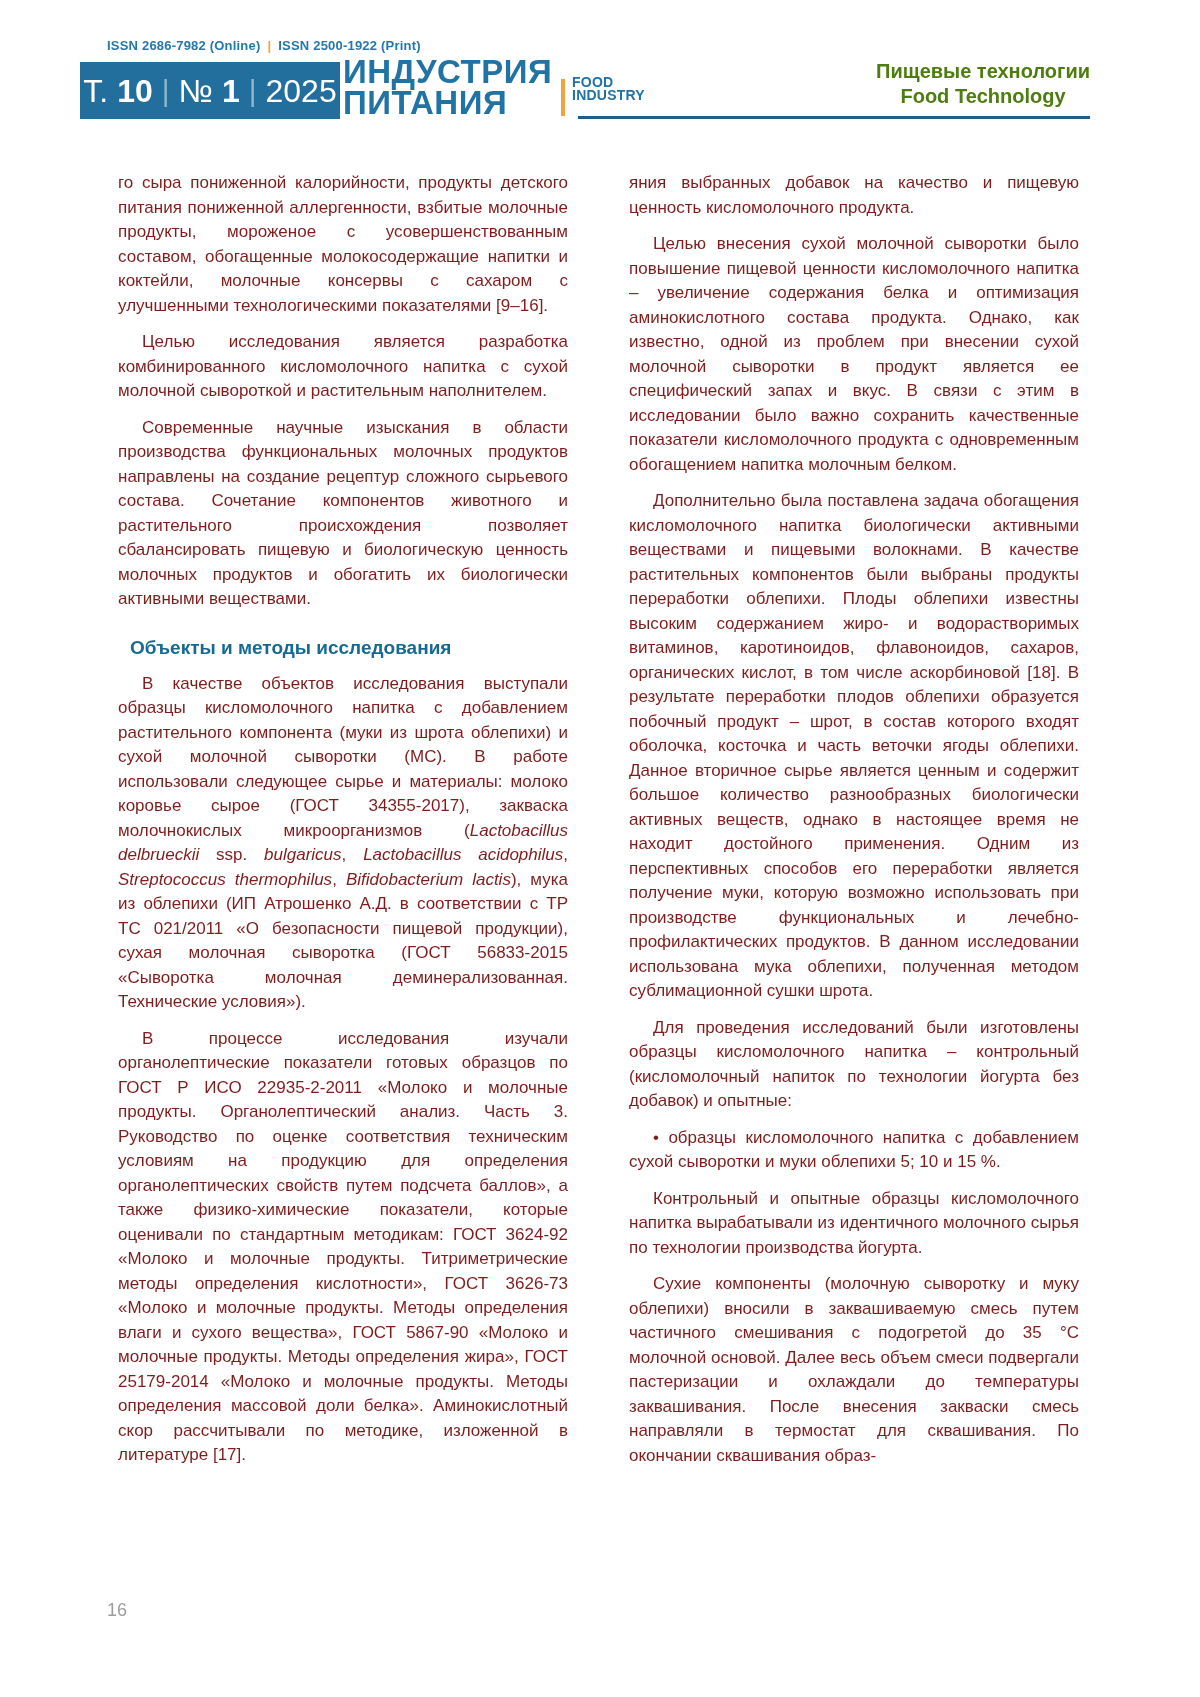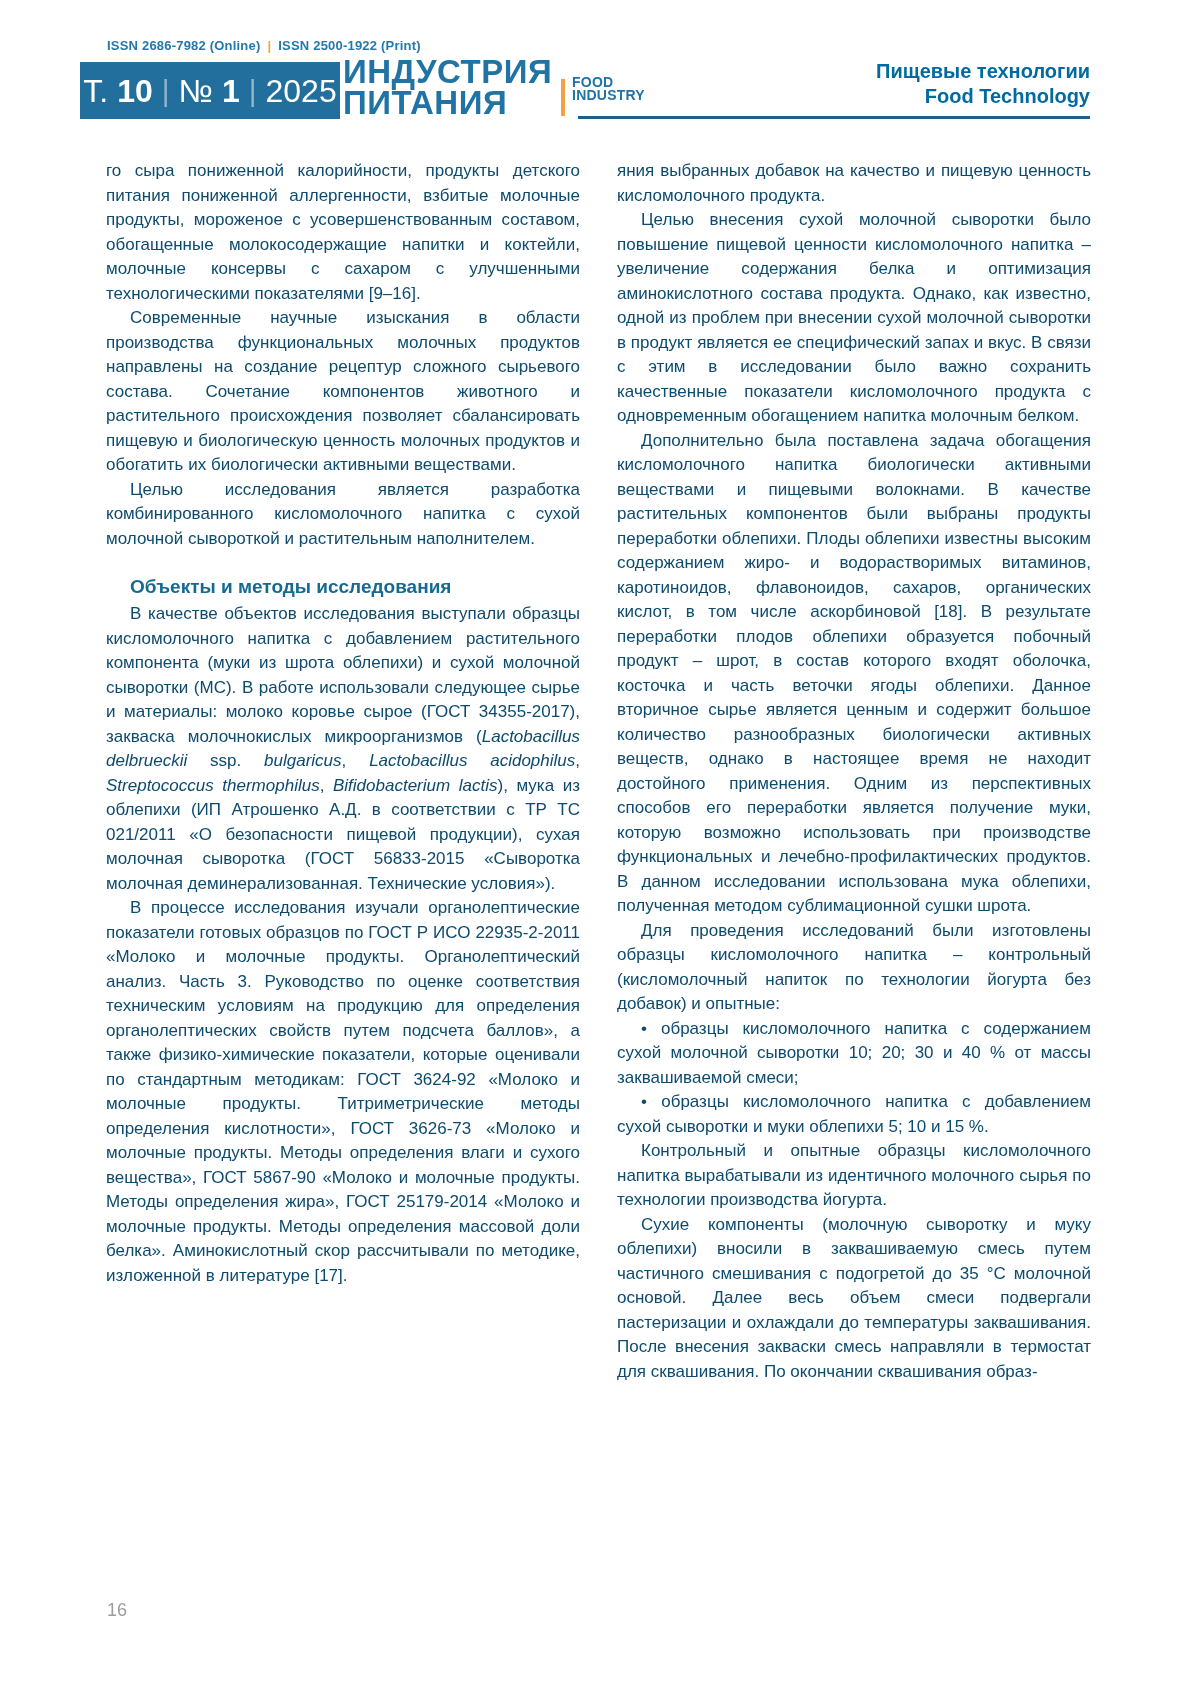--- a/index.html
+++ b/index.html
@@ -29,35 +29,35 @@
   .logo-ru {
     font-size:33px; font-weight:bold; color:#2073a3; line-height:31px; letter-spacing:0.5px;
   }
   .logo-bar { width:4px; height:37px; background:#f2a341; margin:0 7px 2px 9px; }
   .logo-en {
     font-size:14px; font-weight:bold; color:#2073a3; line-height:13px; margin-bottom:16px;
     letter-spacing:0.2px;
   }
 
   .section-title {
-    position:absolute; right:110px; top:59px; text-align:right;
-    color:#0369a1; font-weight:bold; font-size:20px; line-height:25px;
+    position:absolute; right:110px; top:59px; text-align:center;
+    color:#4d7c0f; font-weight:bold; font-size:20px; line-height:25px;
   }
   .header-rule {
     position:absolute; left:578px; right:110px; top:116px; height:3px; background:#1d5f87;
   }
 
   
   .columns {
     position:absolute; left:106px; right:109px; top:159px;
     display:flex; gap:37px;
   }
   .col { flex:1 1 0; min-width:0; }
   .para {
-    margin:0; font-size:17px; line-height:24.5px; color:#0c4a6e;
+    margin:12px; font-size:17px; line-height:24.5px; color:#7f1d1d;
     text-align:justify; text-indent:24px;
   }
   .para.cont { text-indent:0; }
   .col-heading {
     margin:23px 0 3px 0; font-size:19px; line-height:25px;
     color:#166a92; font-weight:bold; text-indent:24px;
   }
   .it { font-style:italic; }
 
   
@@ -100,32 +100,31 @@
   <div class="section-title">
     <div>Пищевые технологии</div>
     <div>Food Technology</div>
   </div>
 
   <div class="header-rule"></div>
 
   <main class="columns">
     <section class="col" id="col-left">
         <p class="para cont"><span>го сыра пониженной калорийности, продукты детского питания пониженной аллергенности, взбитые молочные продукты, мороженое с усовершенствованным составом, обогащенные молокосодержащие напитки и коктейли, молочные консервы с сахаром с улучшенными технологическими показателями [9–16].</span></p>
+        <p class="para"><span>Целью исследования является разработка комбинированного кисломолочного напитка с сухой молочной сывороткой и растительным наполнителем.</span></p>
         <p class="para"><span>Современные научные изыскания в области производства функциональных молочных продуктов направлены на создание рецептур сложного сырьевого состава. Сочетание компонентов животного и растительного происхождения позволяет сбалансировать пищевую и биологическую ценность молочных продуктов и обогатить их биологически активными веществами.</span></p>
-        <p class="para"><span>Целью исследования является разработка комбинированного кисломолочного напитка с сухой молочной сывороткой и растительным наполнителем.</span></p>
         <h2 class="col-heading">Объекты и методы исследования</h2>
         <p class="para"><span>В качестве объектов исследования выступали образцы кисломолочного напитка с добавлением растительного компонента (муки из шрота облепихи) и сухой молочной сыворотки (МС). В работе использовали следующее сырье и материалы: молоко коровье сырое (ГОСТ 34355-2017), закваска молочнокислых микроорганизмов (</span><span class="it">Lactobacillus delbrueckii</span><span> ssp. </span><span class="it">bulgaricus</span><span>, </span><span class="it">Lactobacillus acidophilus</span><span>, </span><span class="it">Streptococcus thermophilus</span><span>, </span><span class="it">Bifidobacterium lactis</span><span>), мука из облепихи (ИП Атрошенко А.Д. в соответствии с ТР ТС 021/2011 «О безопасности пищевой продукции), сухая молочная сыворотка (ГОСТ 56833-2015 «Сыворотка молочная деминерализованная. Технические условия»).</span></p>
         <p class="para"><span>В процессе исследования изучали органолептические показатели готовых образцов по ГОСТ Р ИСО 22935-2-2011 «Молоко и молочные продукты. Органолептический анализ. Часть 3. Руководство по оценке соответствия техническим условиям на продукцию для определения органолептических свойств путем подсчета баллов», а также физико-химические показатели, которые оценивали по стандартным методикам: ГОСТ 3624-92 «Молоко и молочные продукты. Титриметрические методы определения кислотности», ГОСТ 3626-73 «Молоко и молочные продукты. Методы определения влаги и сухого вещества», ГОСТ 5867-90 «Молоко и молочные продукты. Методы определения жира», ГОСТ 25179-2014 «Молоко и молочные продукты. Методы определения массовой доли белка». Аминокислотный скор рассчитывали по методике, изложенной в литературе [17].</span></p>
       </section>
     <section class="col" id="col-right">
         <p class="para cont"><span>яния выбранных добавок на качество и пищевую ценность кисломолочного продукта.</span></p>
         <p class="para"><span>Целью внесения сухой молочной сыворотки было повышение пищевой ценности кисломолочного напитка – увеличение содержания белка и оптимизация аминокислотного состава продукта. Однако, как известно, одной из проблем при внесении сухой молочной сыворотки в продукт является ее специфический запах и вкус. В связи с этим в исследовании было важно сохранить качественные показатели кисломолочного продукта с одновременным обогащением напитка молочным белком.</span></p>
         <p class="para"><span>Дополнительно была поставлена задача обогащения кисломолочного напитка биологически активными веществами и пищевыми волокнами. В качестве растительных компонентов были выбраны продукты переработки облепихи. Плоды облепихи известны высоким содержанием жиро- и водорастворимых витаминов, каротиноидов, флавоноидов, сахаров, органических кислот, в том числе аскорбиновой [18]. В результате переработки плодов облепихи образуется побочный продукт – шрот, в состав которого входят оболочка, косточка и часть веточки ягоды облепихи. Данное вторичное сырье является ценным и содержит большое количество разнообразных биологически активных веществ, однако в настоящее время не находит достойного применения. Одним из перспективных способов его переработки является получение муки, которую возможно использовать при производстве функциональных и лечебно-профилактических продуктов. В данном исследовании использована мука облепихи, полученная методом сублимационной сушки шрота.</span></p>
         <p class="para"><span>Для проведения исследований были изготовлены образцы кисломолочного напитка – контрольный (кисломолочный напиток по технологии йогурта без добавок) и опытные:</span></p>
-        <p class="para"><span>• </span><span>образцы кисломолочного напитка с содержанием сухой молочной сыворотки 10; 20; 30 и 40 % от массы заквашиваемой смеси;</span></p>
         <p class="para"><span>• </span><span>образцы кисломолочного напитка с добавлением сухой сыворотки и муки облепихи 5; 10 и 15 %.</span></p>
         <p class="para"><span>Контрольный и опытные образцы кисломолочного напитка вырабатывали из идентичного молочного сырья по технологии производства йогурта.</span></p>
         <p class="para"><span>Сухие компоненты (молочную сыворотку и муку облепихи) вносили в заквашиваемую смесь путем частичного смешивания с подогретой до 35 °С молочной основой. Далее весь объем смеси подвергали пастеризации и охлаждали до температуры заквашивания. После внесения закваски смесь направляли в термостат для сквашивания. По окончании сквашивания образ-</span></p>
       </section>
   </main>
 
   <div class="page-number">16</div>
 
 </div>
 

